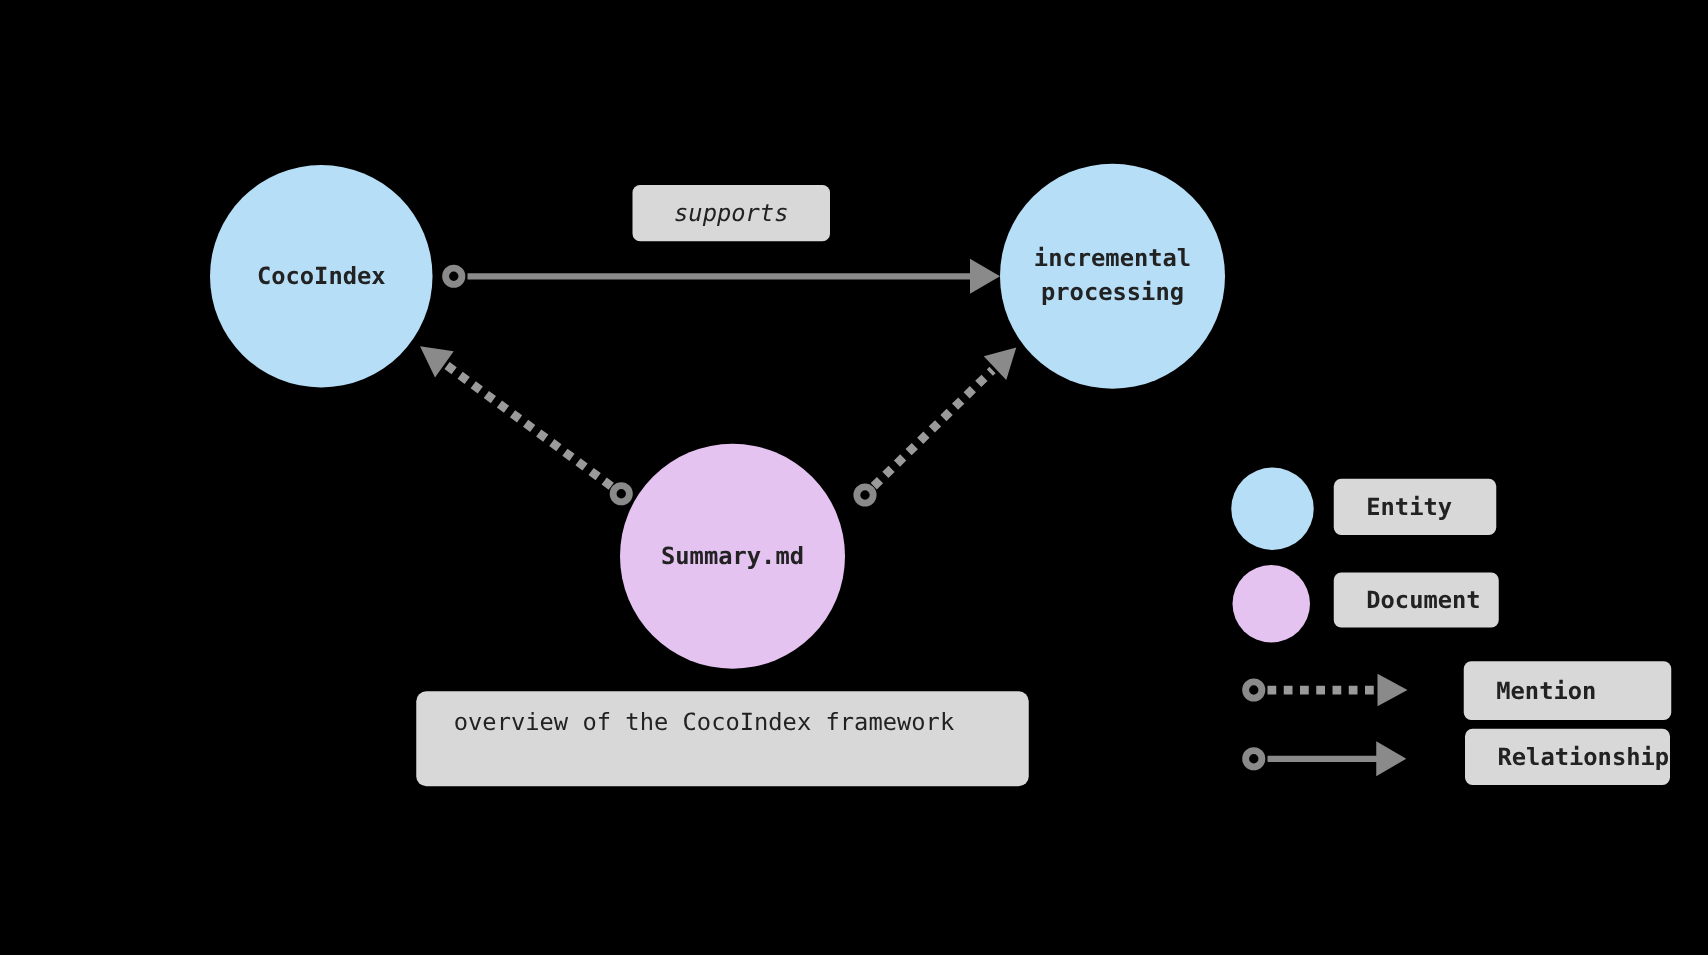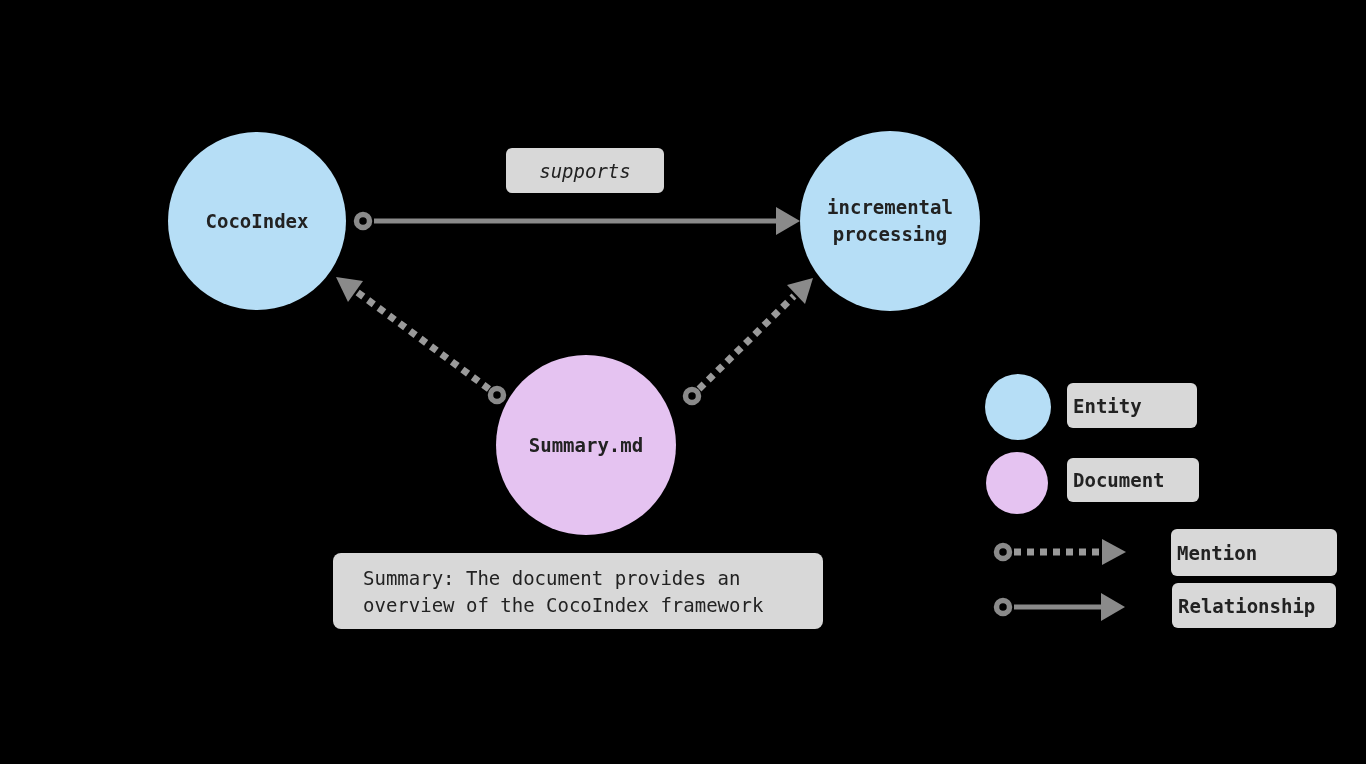--- a/index.html
+++ b/index.html
@@ -61,21 +61,21 @@
     position: absolute;
     background: var(--label-bg, #d8d8d8);
     border-radius: 6px;
     font-size: 19px;
     z-index: 3;
     display: flex;
     align-items: center;
     white-space: nowrap;
   }
   .label-centered { justify-content: center; }
-  .label-padded { padding-left: 6px; box-sizing: border-box; }
+  .label-padded { padding-left: 26px; box-sizing: border-box; }
   .label-bold { font-weight: bold; }
   .summary-box {
     position: absolute;
     left: 333px; top: 553px;
     width: 490px; height: 76px;
     background: var(--label-bg, #d8d8d8);
     border-radius: 8px;
     box-sizing: border-box;
     padding: 12px 0 0 30px;
     font-size: 19px;
@@ -125,21 +125,20 @@
     <span>incremental processing</span>
   </div>
 
   <div class="node node-document" style="left:496px; top:355px; width:180px; height:180px;">
     <span>Summary.md</span>
   </div>
 
   <div class="label-box label-centered" style="left:506px; top:148px; width:158px; height:45px;font-style:italic;">supports</div>
 
   <div class="summary-box">
-    <div>Summary: The document provides an</div>
     <div>overview of the CocoIndex framework</div>
   </div>
 
   <div class="legend-swatch" style="left:985px; top:374px; width:66px; height:66px; background:var(--entity-fill);"></div>
   <div class="label-box label-padded label-bold" style="left:1067px; top:383px; width:130px; height:45px;">Entity</div>
 
   <div class="legend-swatch" style="left:986px; top:452px; width:62px; height:62px; background:var(--document-fill);"></div>
   <div class="label-box label-padded label-bold" style="left:1067px; top:458px; width:132px; height:44px;">Document</div>
 
   <div class="label-box label-padded label-bold" style="left:1171px; top:529px; width:166px; height:47px;">Mention</div>

